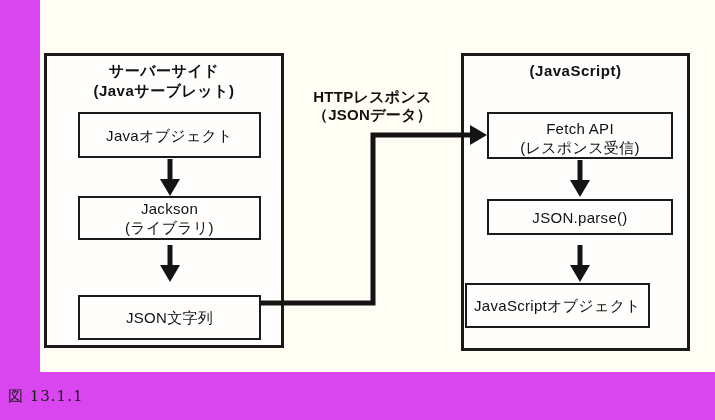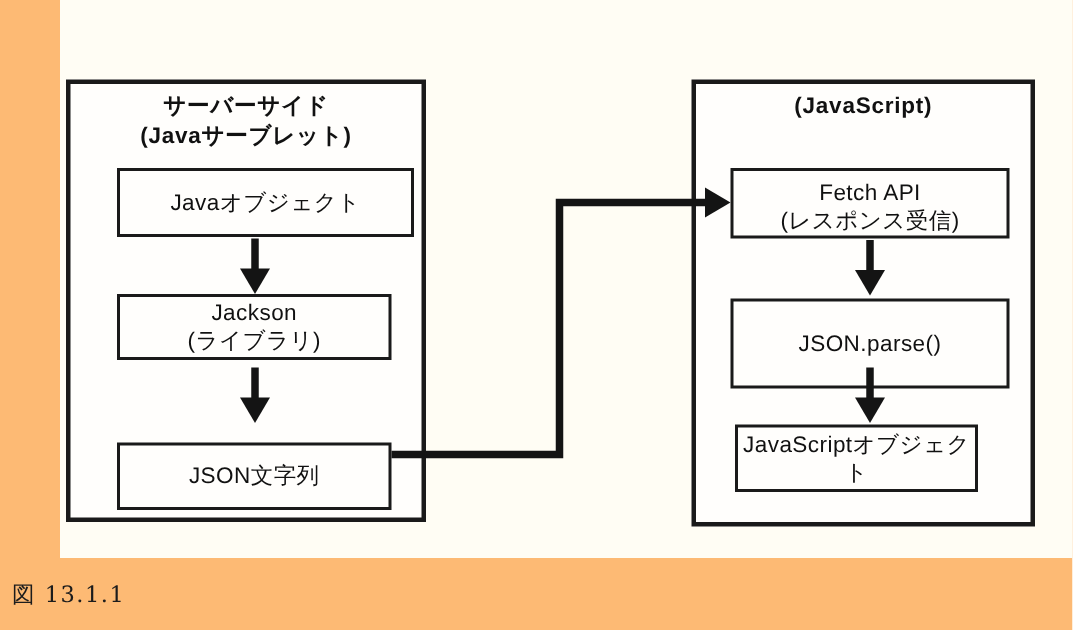--- a/index.html
+++ b/index.html
@@ -4,21 +4,21 @@
 <style>
   html, body {
     margin: 0;
     padding: 0;
     background: #ffffff;
   }
   #stage {
     position: relative;
     width: 715px;
     height: 420px;
-    background: #fdba74;
+    background: #d946ef;
     overflow: hidden;
     font-family: "Liberation Sans", "DejaVu Sans", sans-serif;
     color: #111111;
     text-decoration: underline;
   }
   * { box-sizing: border-box; }
 
   .frame-bg {
     position: absolute;
     left: 40px; top: 0; width: 675px; height: 372px;
@@ -50,26 +50,26 @@
     background: #fffefc;
     display: flex;
     flex-direction: column;
     align-items: center;
     justify-content: center;
     text-align: center;
     font-size: 15px;
     line-height: 19px;
     letter-spacing: 0.3px;
   }
-  #node-java-object       { left: 78px;  top: 112px; width: 198px; height: 46px; }
+  #node-java-object       { left: 78px;  top: 112px; width: 183px; height: 46px; }
   #node-jackson           { left: 78px;  top: 196px; width: 183px; height: 44px; }
   #node-json-string       { left: 78px;  top: 283px; width: 183px; height: 45px; margin-top: 12px; }
   #node-fetch-api         { left: 487px; top: 112px; width: 186px; height: 47px; justify-content: flex-end; }
-  #node-json-parse        { left: 487px; top: 199px; width: 186px; height: 60px; }
-  #node-js-object         { left: 490px; top: 283px; width: 162px; height: 45px; }
+  #node-json-parse        { left: 487px; top: 199px; width: 186px; height: 36px; }
+  #node-js-object         { left: 465px; top: 283px; width: 185px; height: 45px; }
 
   .connector-label {
     position: absolute;
     left: 295px; top: 88px; width: 155px;
     text-align: center;
     font-weight: 700;
     font-size: 15px;
     line-height: 18px;
     letter-spacing: 0.3px;
   }
@@ -130,20 +130,24 @@
   </div>
 
   <div class="node-box" id="node-json-parse">
     <span>JSON.parse()</span>
   </div>
 
   <div class="node-box" id="node-js-object">
     <span>JavaScriptオブジェクト</span>
   </div>
 
+  <div class="connector-label">
+    <span>HTTPレスポンス</span>
+    <span>（JSONデータ）</span>
+  </div>
 
   <svg id="arrows-layer" viewBox="0 0 715 420" xmlns="http://www.w3.org/2000/svg">
 
     <g stroke="#141414" fill="#141414">
       <line x1="170" y1="159" x2="170" y2="181" stroke-width="5"></line>
       <polygon points="160,179 180,179 170,196" stroke="none"></polygon>
     </g>
     <g stroke="#141414" fill="#141414">
       <line x1="170" y1="245" x2="170" y2="267" stroke-width="5"></line>
       <polygon points="160,265 180,265 170,282" stroke="none"></polygon>

